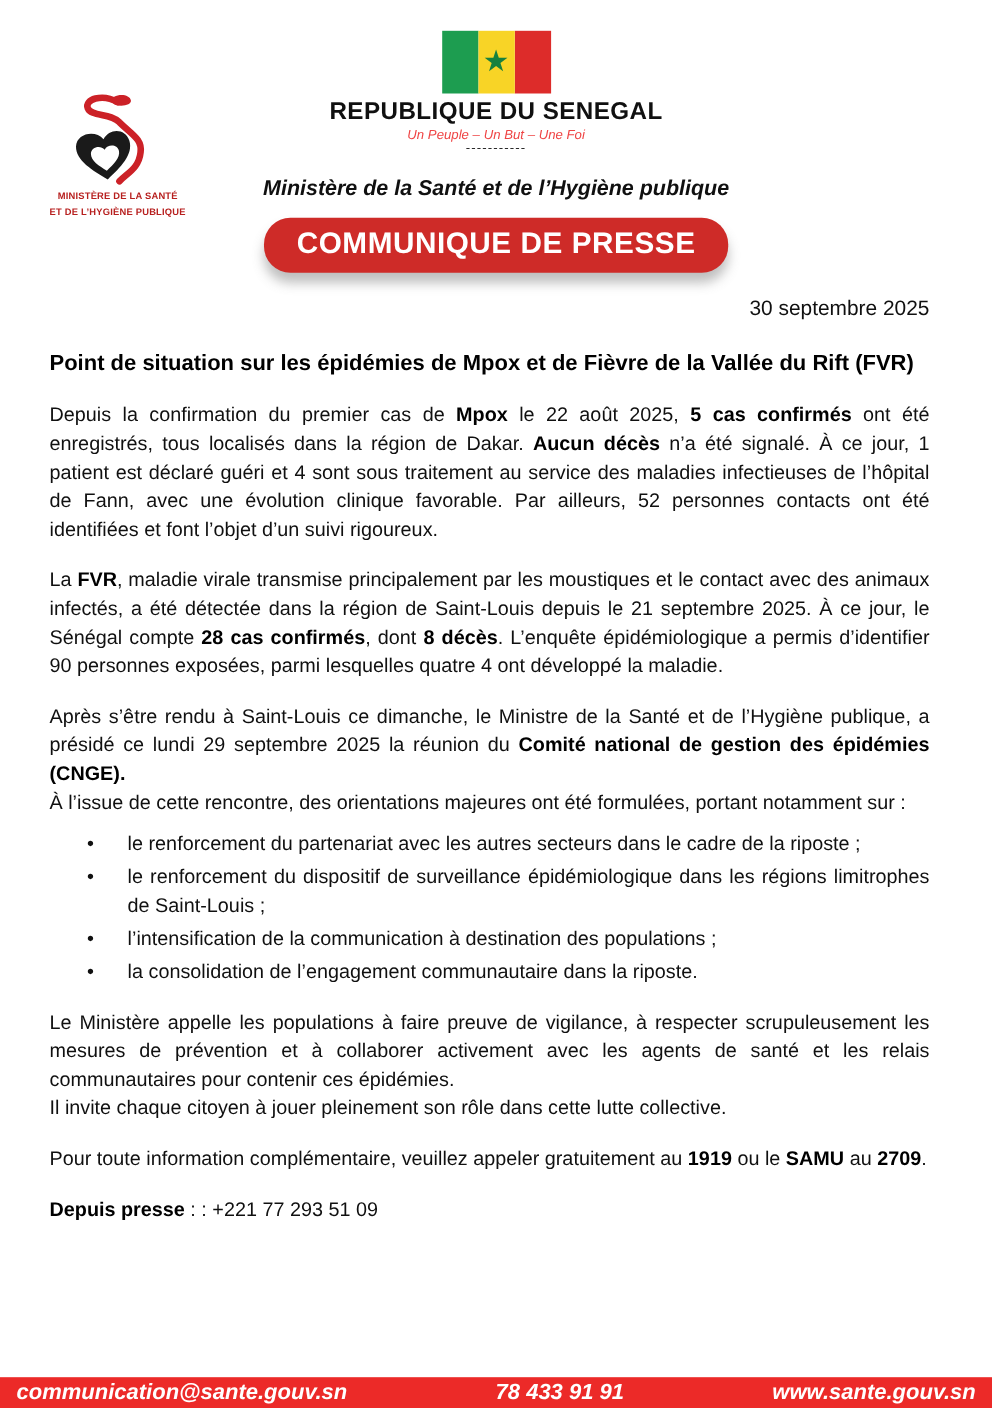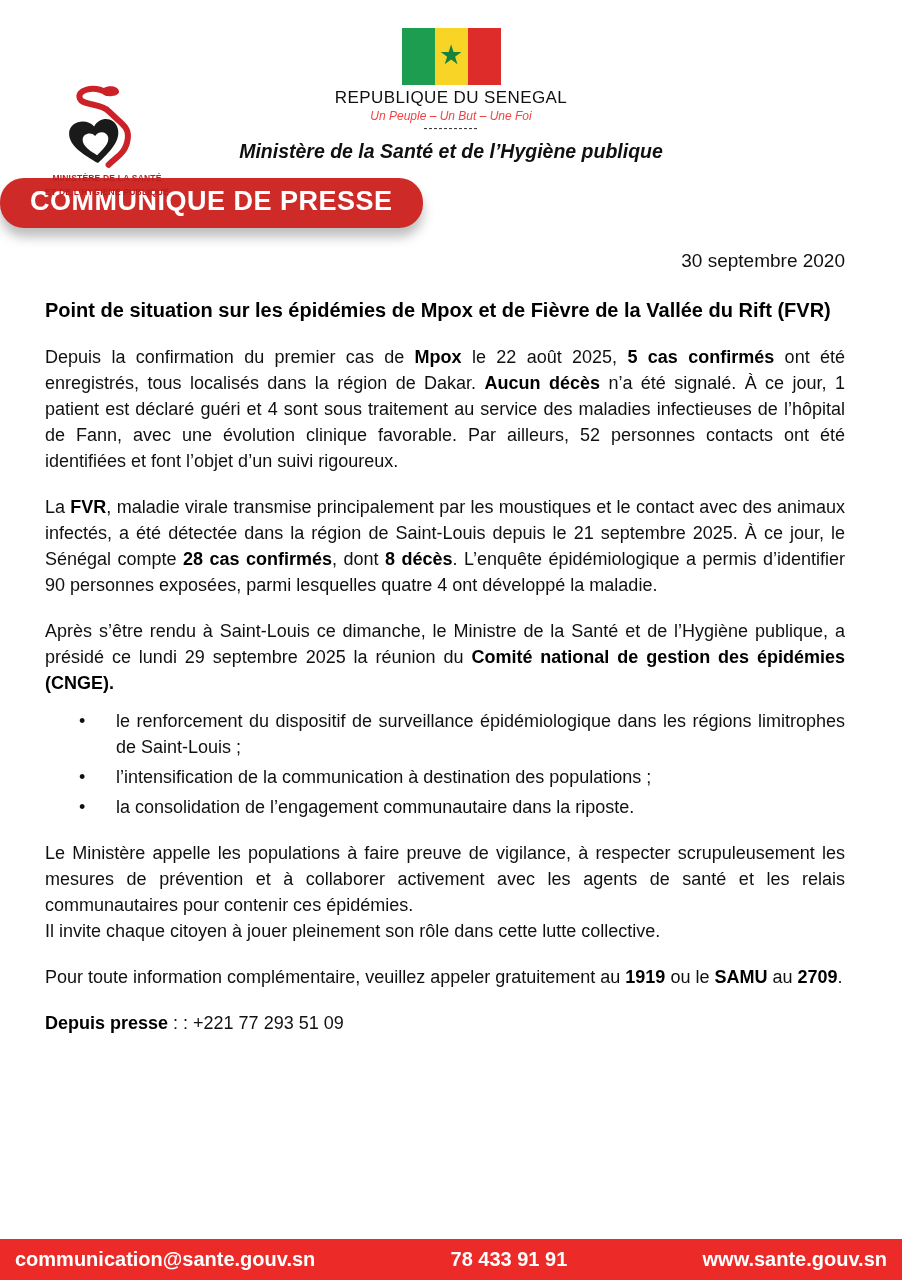--- a/index.html
+++ b/index.html
@@ -22,51 +22,51 @@
 
   
   .header-center { padding-top:28px; text-align:center; }
   .flag { display:inline-flex; width:99px; height:57px; vertical-align:top; }
   .flag-band { flex:1 1 0; }
   .band-green { background:var(--flag-green); }
   .band-yellow { background:var(--flag-yellow); position:relative; }
   .band-red { background:var(--flag-red); }
   .flag-star { position:absolute; left:50%; top:50%; transform:translate(-50%,-54%);
     color:var(--star-green); font-size:27px; line-height:1; }
-  .republic { font-weight:normal; font-size:17px; letter-spacing:.4px; margin-top:3px; }
+  .republic { font-weight:bold; font-size:22px; letter-spacing:.4px; margin-top:3px; }
   .motto { font-style:italic; font-size:12px; color:#ef4444; margin-top:1px; }
   .dashes { font-size:12px; color:#2a2a2a; letter-spacing:1px; line-height:.9; }
-  .ministry-line { font-weight:bold; font-style:italic; font-size:19.5px; margin-top:6px;text-align:center; }
+  .ministry-line { font-weight:bold; font-style:italic; font-size:19.5px; margin-top:20px;text-align:center; }
 
   
-  .banner-wrap { margin-top:15px;border-radius:22px; }
+  .banner-wrap { text-align:center; margin-top:15px;border-radius:22px; }
   .banner {
     display:inline-block; background:var(--banner-red); color:#ffffff;
     font-weight:bold; font-size:27px; letter-spacing:.5px;
     padding:8px 30px 11px; border-radius:24px;
     box-shadow:0 9px 11px rgba(110,110,110,.45);
   }
 
   
   .content { margin:0 57px 0 45px; }
   .date-line { text-align:right; font-size:19px; margin-top:22px; }
   .doc-title { font-weight:bold; font-size:20px; line-height:1.4; text-align:justify; margin-top:16px; }
   .para { font-size:18px; line-height:26px; text-align:justify; margin-top:20px; }
   .para b, .doc-title, .bullets b { color:#000;margin-top:24px; }
   .bullets { list-style:none; margin-top:12px; }
   .bullets li { font-size:18px; line-height:26px; text-align:justify; position:relative;
     padding-left:71px; margin-bottom:4px; }
   .bullets li::before { content:"\2022"; position:absolute; left:34px; top:0; font-size:18px; }
 
   
   .footer {
-    position:absolute; left:0; right:0; bottom:0; height:41px;
+    position:absolute; left:0; right:0; bottom:0; height:28px;
     background:var(--footer-red); color:#ffffff;
     display:flex; align-items:center; justify-content:space-between;
-    padding:0 15px; font-weight:bold; font-size:20px;
+    padding:0 15px; font-weight:bold; font-style:italic; font-size:20px;
   }
 
   
   .heart-black { fill:#1a1a1a; }
   .heart-white { fill:#ffffff; }
   .snake-body { stroke:var(--logo-red); fill:none; stroke-width:7.5; stroke-linecap:round; }
   .snake-head { fill:var(--logo-red); }
 </style>
 </head>
 <body>
@@ -96,27 +96,28 @@
     <div class="motto">Un Peuple – Un But – Une Foi</div>
     <div class="dashes">-----------</div>
     <div class="ministry-line">Ministère de la Santé et de l’Hygiène publique</div>
   </div>
 
   <div class="banner-wrap">
     <div class="banner">COMMUNIQUE DE PRESSE</div>
   </div>
 
   <div class="content">
-    <div class="date-line">30 septembre 2020</div>
+    <div class="date-line">30 septembre 2025</div>
     <div class="doc-title">Point de situation sur les épidémies de Mpox et de Fièvre de la Vallée du Rift (FVR)</div>
     <div>
         <p class="para"><span>Depuis la confirmation du premier cas de </span><b>Mpox</b><span> le 22 août 2025, </span><b>5 cas confirmés</b><span> ont été enregistrés, tous localisés dans la région de Dakar. </span><b>Aucun décès</b><span> n’a été signalé. À ce jour, 1 patient est déclaré guéri et 4 sont sous traitement au service des maladies infectieuses de l’hôpital de Fann, avec une évolution clinique favorable. Par ailleurs, 52 personnes contacts ont été identifiées et font l’objet d’un suivi rigoureux.</span></p>
         <p class="para"><span>La </span><b>FVR</b><span>, maladie virale transmise principalement par les moustiques et le contact avec des animaux infectés, a été détectée dans la région de Saint-Louis depuis le 21 septembre 2025. À ce jour, le Sénégal compte </span><b>28 cas confirmés</b><span>, dont </span><b>8 décès</b><span>. L’enquête épidémiologique a permis d’identifier 90 personnes exposées, parmi lesquelles quatre 4 ont développé la maladie.</span></p>
-        <p class="para"><span>Après s’être rendu à Saint-Louis ce dimanche, le Ministre de la Santé et de l’Hygiène publique, a présidé ce lundi 29 septembre 2025 la réunion du </span><b>Comité national de gestion des épidémies (CNGE).</b><br></p>
+        <p class="para"><span>Après s’être rendu à Saint-Louis ce dimanche, le Ministre de la Santé et de l’Hygiène publique, a présidé ce lundi 29 septembre 2025 la réunion du </span><b>Comité national de gestion des épidémies (CNGE).</b><br><span>À l’issue de cette rencontre, des orientations majeures ont été formulées, portant notamment sur :</span></p>
         <ul class="bullets">
+          <li><span>le renforcement du partenariat avec les autres secteurs dans le cadre de la riposte ;</span></li>
           <li><span>le renforcement du dispositif de surveillance épidémiologique dans les régions limitrophes de Saint-Louis ;</span></li>
           <li><span>l’intensification de la communication à destination des populations ;</span></li>
           <li><span>la consolidation de l’engagement communautaire dans la riposte.</span></li>
         </ul>
         <p class="para"><span>Le Ministère appelle les populations à faire preuve de vigilance, à respecter scrupuleusement les mesures de prévention et à collaborer activement avec les agents de santé et les relais communautaires pour contenir ces épidémies.</span><br><span>Il invite chaque citoyen à jouer pleinement son rôle dans cette lutte collective.</span></p>
         <p class="para"><span>Pour toute information complémentaire, veuillez appeler gratuitement au </span><b>1919</b><span> ou le </span><b>SAMU</b><span> au </span><b>2709</b><span>.</span></p>
         <p class="para"><b>Depuis presse</b><span> : : +221 77 293 51 09</span></p>
       </div>
   </div>
 

